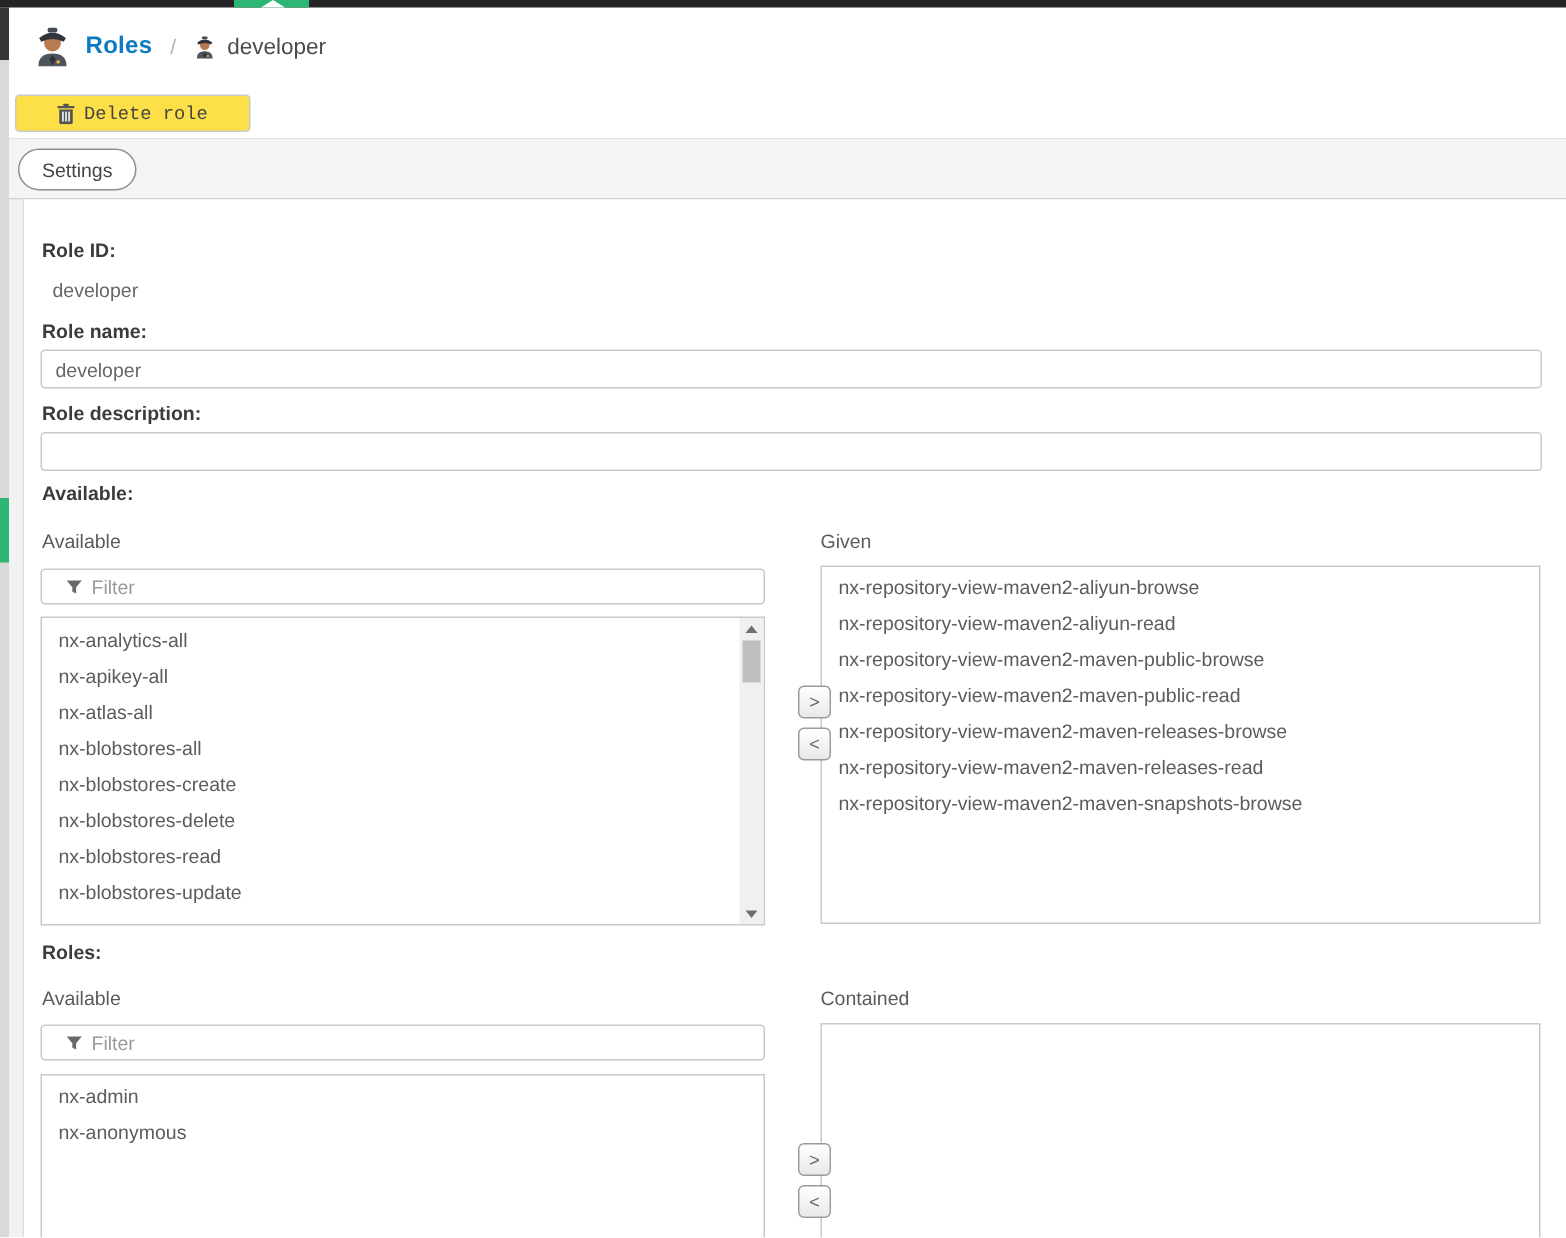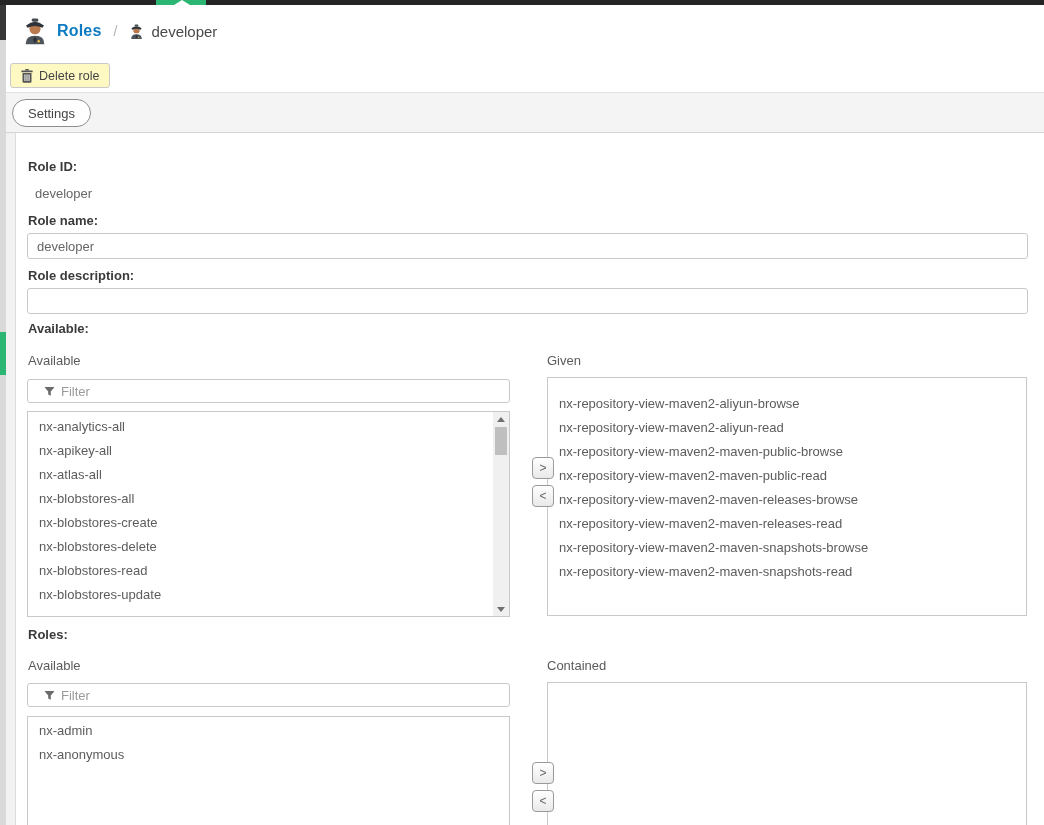--- a/index.html
+++ b/index.html
@@ -26,22 +26,22 @@
   .officer-icon-lg { width:30px; height:30px; margin-left:14px; }
   .officer-icon-sm { width:17px; height:17px; margin:0 6px 0 0; }
   .page-title { color:#0d7bc1; font-size:16px; font-weight:700; margin-left:7px; letter-spacing:0.2px; }
   .crumb-sep { color:#b3b3b3; font-size:14px; margin:0 11px 0 12px; }
   .crumb-text { color:#4a4a4a; font-size:15px; }
 
   
   .toolbar-row { position:absolute; left:6px; top:57px; width:1038px; height:35px; background:#fff; }
   .toolbar-divider { position:absolute; left:0; top:92px; width:1044px; height:1px; background:#e2e2e2; }
   .btn-delete { position:absolute; left:4px; top:6px; height:25px; display:inline-flex; align-items:center;
-    gap:6px; padding:0 10px; background:#fef9c3; border:1px solid #c9c9c9; border-radius:3px;
-    font-size:12.5px; color:#444; cursor:pointer; font-family:Liberation Sans, sans-serif; }
+    gap:6px; padding:0 27px; background:#fde047; border:1px solid #c9c9c9; border-radius:3px;
+    font-size:12.5px; color:#444; cursor:pointer; font-family:Liberation Mono, monospace; }
 
   
   .tab-row { position:absolute; left:6px; top:93px; width:1038px; height:40px; background:#f4f4f4;
     border-bottom:1px solid #d4d4d4; }
   .tab-settings { position:absolute; left:6px; top:6px; height:28px; padding:0 15px; background:#fff;
     border:1px solid #8f8f8f; border-radius:14px; font-size:13px; color:#444;
     display:inline-flex; align-items:center; cursor:pointer; font-family:inherit; }
 
   
   .content { position:absolute; left:16px; top:133px; width:1028px; height:692px; background:#fff; }
@@ -175,29 +175,28 @@
     <div class="vscroll" style="left:477px; top:279px; height:204px;">
       <div class="vs-arrow" style="top:0;">
           <div class="tri-up"></div>
         </div>
       <div class="vs-thumb" style="top:15px; height:28px;"></div>
       <div class="vs-arrow" style="bottom:0;">
           <div class="tri-down"></div>
         </div>
     </div>
 
-    <div class="listbox" style="left:531px; top:244px; width:480px; height:239px; padding-top:14px;">
+    <div class="listbox" style="left:531px; top:244px; width:480px; height:239px; padding-top:2px;">
     <div class="list-item">nx-repository-view-maven2-aliyun-browse</div>
         <div class="list-item">nx-repository-view-maven2-aliyun-read</div>
         <div class="list-item">nx-repository-view-maven2-maven-public-browse</div>
         <div class="list-item">nx-repository-view-maven2-maven-public-read</div>
         <div class="list-item">nx-repository-view-maven2-maven-releases-browse</div>
         <div class="list-item">nx-repository-view-maven2-maven-releases-read</div>
         <div class="list-item">nx-repository-view-maven2-maven-snapshots-browse</div>
-        <div class="list-item">nx-repository-view-maven2-maven-snapshots-read</div>
       </div>
 
     <button class="xfer" style="top:324px;">&gt;</button>
     <button class="xfer" style="top:352px;">&lt;</button>
 
     <div class="lbl" style="top:494px;">Roles:</div>
 
     <div class="sublbl" style="left:12px; top:525px;">Available</div>
     <div class="sublbl" style="left:531px; top:525px;">Contained</div>
 

